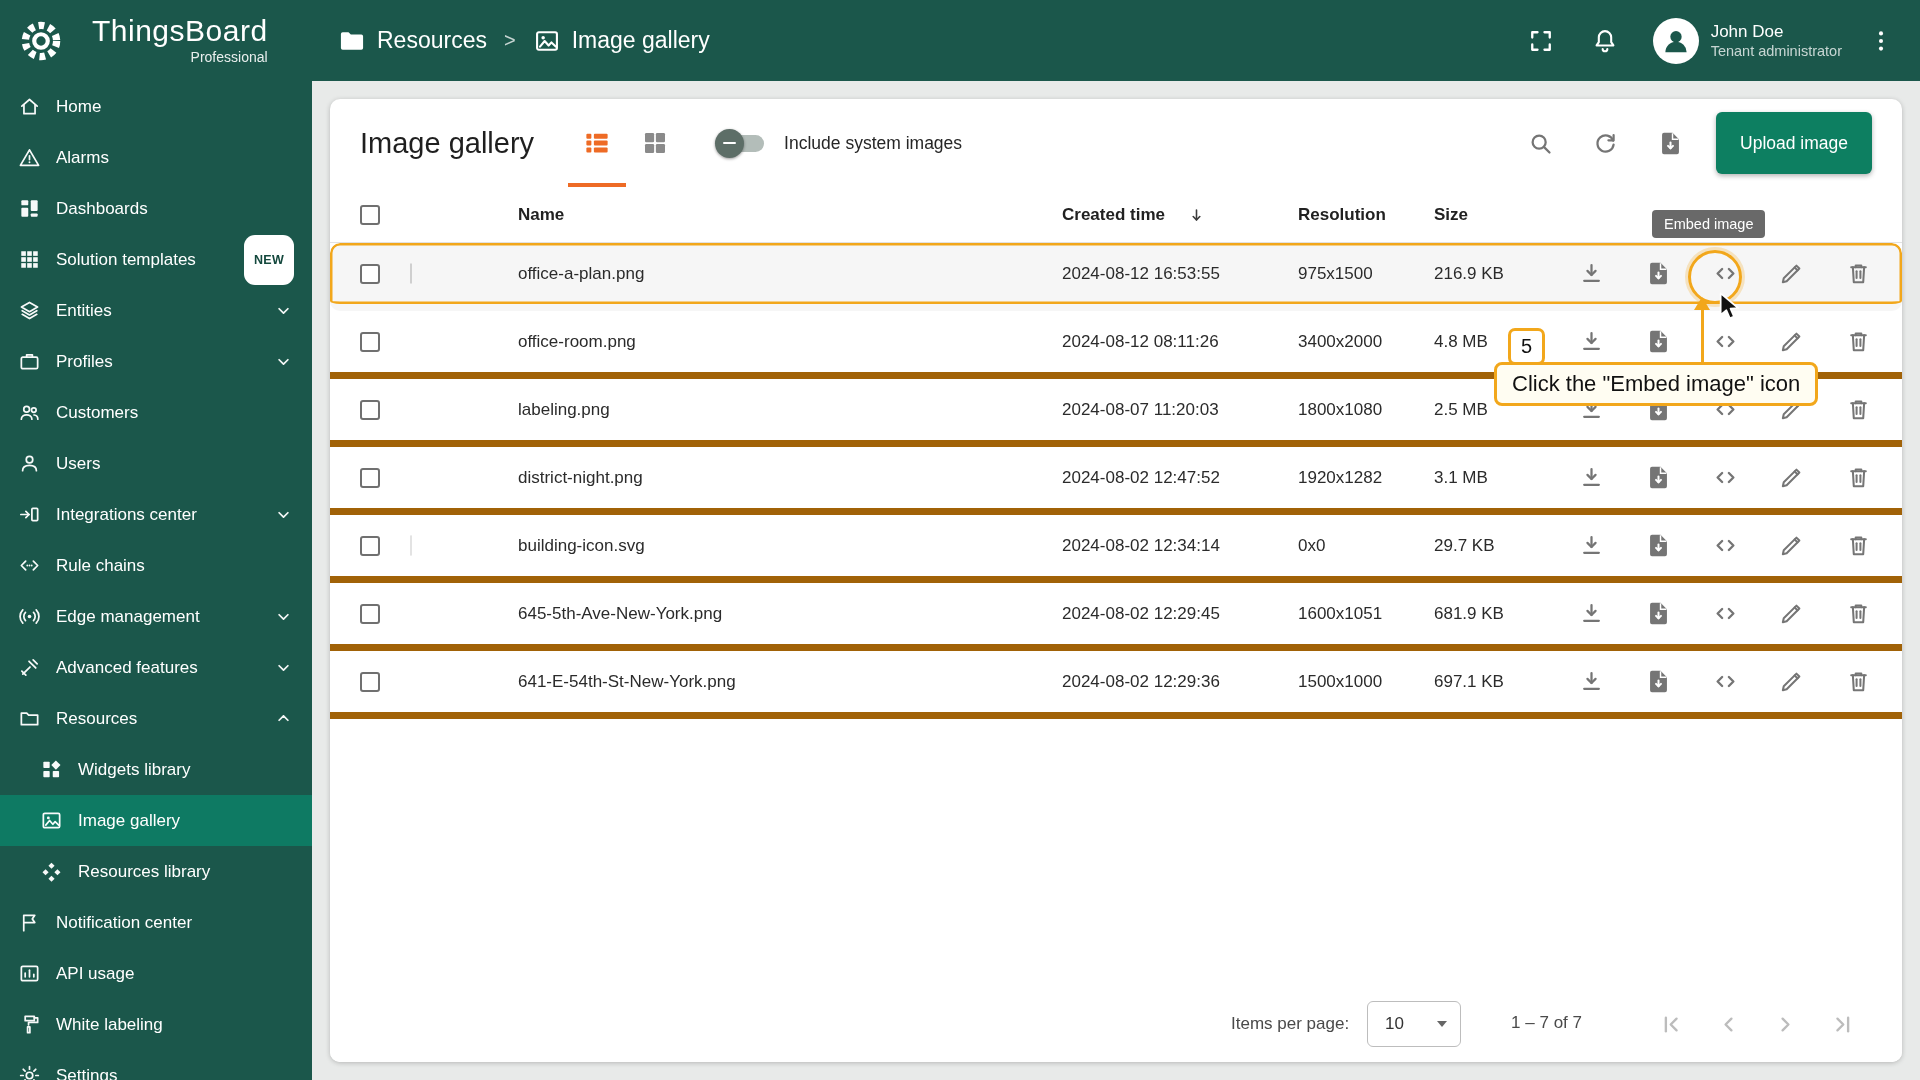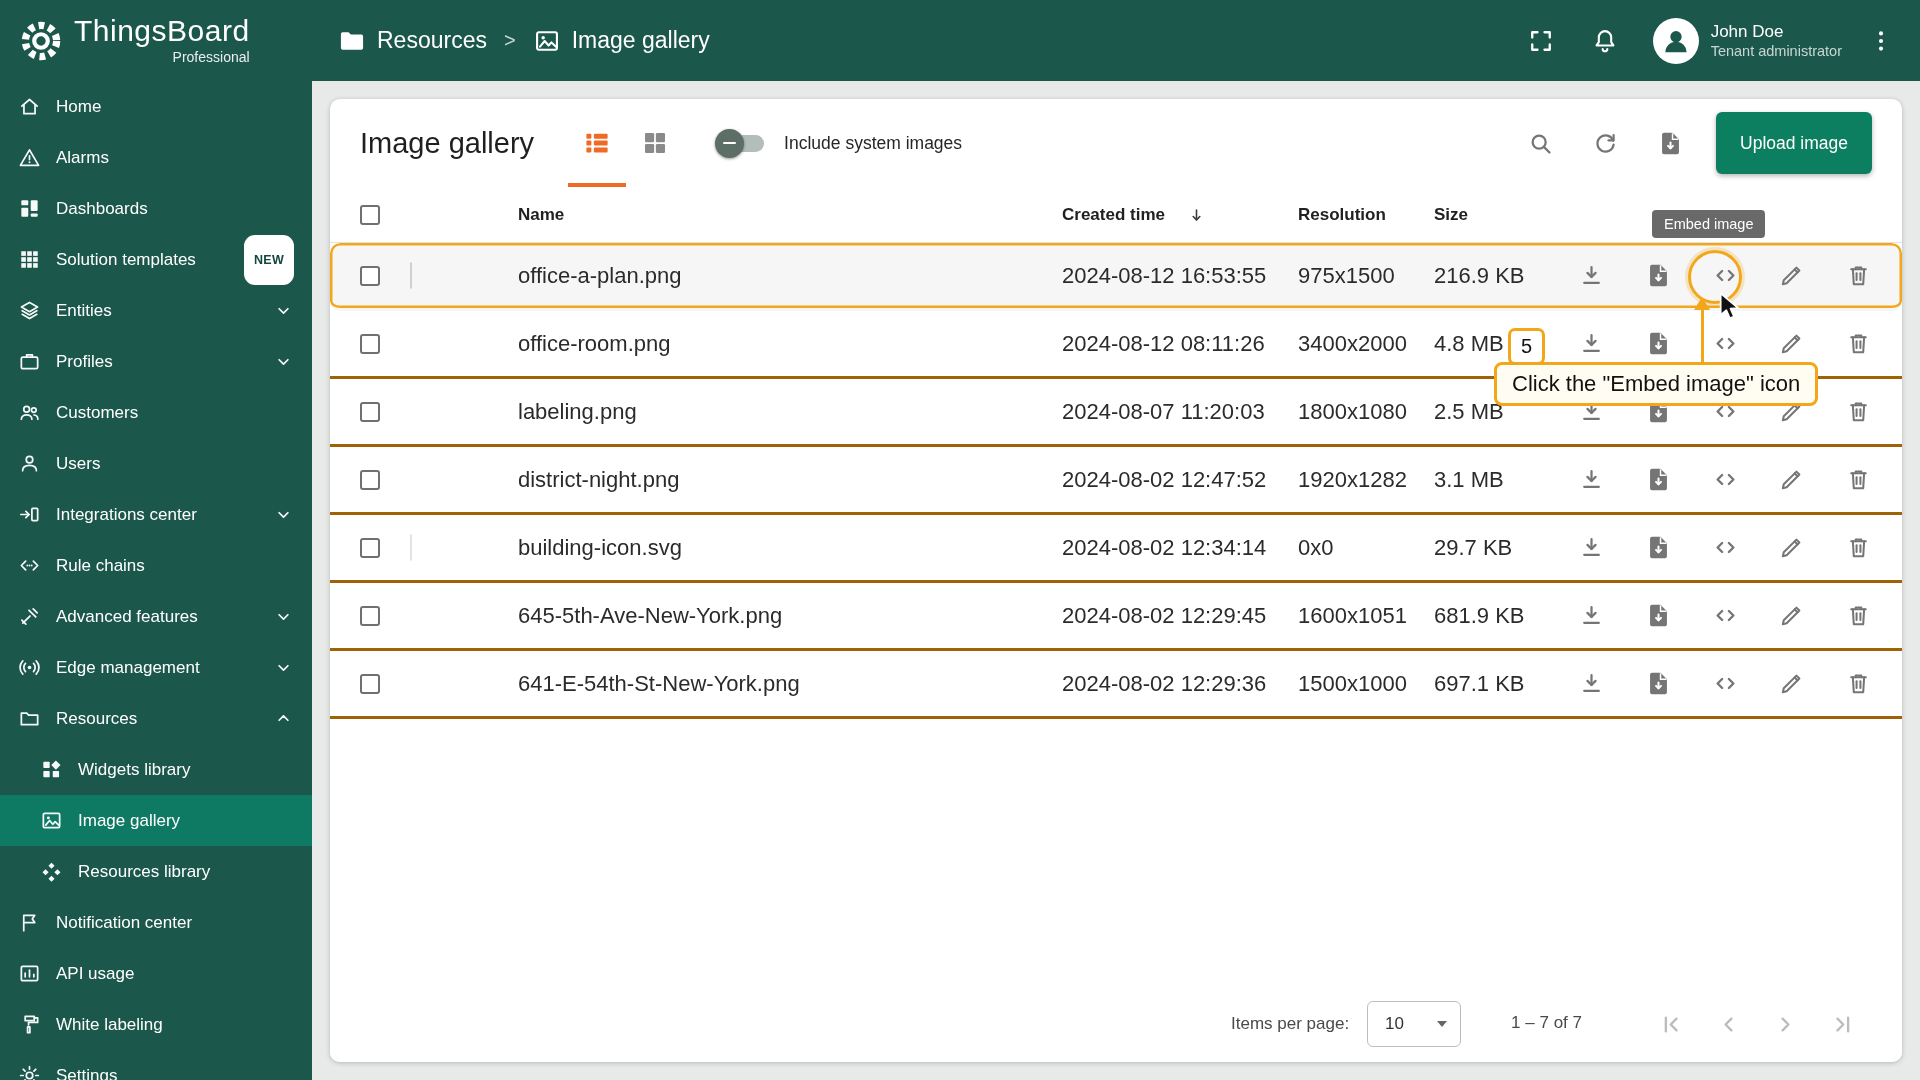--- a/index.html
+++ b/index.html
@@ -2,21 +2,21 @@
 <html><head>
 <meta charset="utf-8">
 <style>
   *{margin:0;padding:0;box-sizing:border-box}
   html,body{width:1920px;height:1080px;overflow:hidden;background:#e8eae9;
     font-family:"Liberation Sans",sans-serif;color:#2b2b2b}
   .icon{display:block;width:100%;height:100%}
 
   
   .sidebar{position:absolute;left:0;top:0;width:312px;height:1080px;background:#1b574b;color:#fff;z-index:4}
-  .logo{height:81px;display:flex;align-items:center;gap:8px;padding:0 16px}
+  .logo{height:81px;display:flex;align-items:center;gap:26px;padding:0 16px}
   .logo-gear{width:50px;height:50px}
   .brand-title{font-size:30px;font-weight:500;letter-spacing:.5px;line-height:1}
   .brand-sub{font-size:14px;opacity:.9;text-align:right;margin-top:3px}
   .menu{position:absolute;top:81px;left:0;right:0;bottom:0;overflow:hidden}
   .mi{height:51px;display:flex;align-items:center;gap:15px;padding:0 18px;font-size:17px;cursor:pointer}
   .mi .ic{width:23px;height:23px;flex:0 0 23px;color:#fff;opacity:.97}
   .mi.sub{padding-left:40px}
   .mi.active{background:#0e7a63}
   .chev{width:21px;height:21px;margin-left:auto;opacity:.95}
   .chev.up{transform:rotate(180deg)}
@@ -57,21 +57,21 @@
   .tool-ic{width:27px;height:27px;color:#757575;margin-left:38px;cursor:pointer}
   .upload-btn{margin-left:32px;height:62px;padding:0 24px;background:#0d7f61;color:#fff;border:none;
     border-radius:6px;font-size:17.5px;font-family:inherit;cursor:pointer;box-shadow:0 2px 5px rgba(0,0,0,.3)}
 
   
   .theader,.trow{display:grid;grid-template-columns:50px 108px 1fr 236px 136px 140px 302px;
     align-items:center;padding:0 26px 0 30px}
   .theader{height:56px;border-bottom:1px solid #e2e2e2;font-weight:bold;font-size:17px;color:#212121}
   .th-created{display:flex;align-items:flex-end;gap:22px}
   .sort-ic{width:19px;height:19px;color:#3c3c3c}
-  .trow{height:68px;border-bottom:3px solid #a16207;font-size:22px;cursor:pointer}
+  .trow{height:68px;border-bottom:7px solid #a16207;font-size:17px;cursor:pointer}
   .trow.highlight{background:#f6f6f6;box-shadow:inset 0 0 0 2.5px #f2a71b;border-radius:10px;border-bottom-color:transparent}
   .cb{width:20px;height:20px;border:2px solid #707070;border-radius:3px;background:#fff;cursor:pointer}
   .thumb{width:46px;height:54px;border-radius:2px}
   .thumb-plan{background-color:#fff;border:1px solid #cfcfcf;background-image:
     repeating-linear-gradient(0deg,#ddd 0 1.5px,transparent 1.5px 9px),
     repeating-linear-gradient(90deg,#e7e7e7 0 1.5px,transparent 1.5px 7px)}
   .thumb-room{background:linear-gradient(180deg,#e0d2c0 0%,#c09a74 35%,#8a5f3e 70%,#5f3f28 100%)}
   .thumb-brick{background-color:#c0502f;background-image:
     repeating-linear-gradient(0deg,rgba(255,255,255,.4) 0 1.5px,transparent 1.5px 7px),
     repeating-linear-gradient(90deg,rgba(110,28,8,.45) 0 2px,transparent 2px 10px)}
@@ -507,37 +507,37 @@
         <span class="ic">
           <svg class="icon" viewBox="0 0 24 24">
             <use href="#i-rule"></use>
           </svg>
         </span>
         <span>Rule chains</span>
       </div>
     <div class="mi">
         <span class="ic">
           <svg class="icon" viewBox="0 0 24 24">
+            <use href="#i-edge"></use>
+          </svg>
+        </span>
+        <span>Edge management</span>
+        <span class="chev">
+          <svg class="icon" viewBox="0 0 24 24">
+            <use href="#i-chev"></use>
+          </svg>
+        </span>
+      </div>
+    <div class="mi">
+        <span class="ic">
+          <svg class="icon" viewBox="0 0 24 24">
             <use href="#i-tools"></use>
           </svg>
         </span>
         <span>Advanced features</span>
-        <span class="chev">
-          <svg class="icon" viewBox="0 0 24 24">
-            <use href="#i-chev"></use>
-          </svg>
-        </span>
-      </div>
-    <div class="mi">
-        <span class="ic">
-          <svg class="icon" viewBox="0 0 24 24">
-            <use href="#i-edge"></use>
-          </svg>
-        </span>
-        <span>Edge management</span>
         <span class="chev">
           <svg class="icon" viewBox="0 0 24 24">
             <use href="#i-chev"></use>
           </svg>
         </span>
       </div>
     <div class="mi">
         <span class="ic">
           <svg class="icon" viewBox="0 0 24 24">
             <use href="#i-folder"></use>

